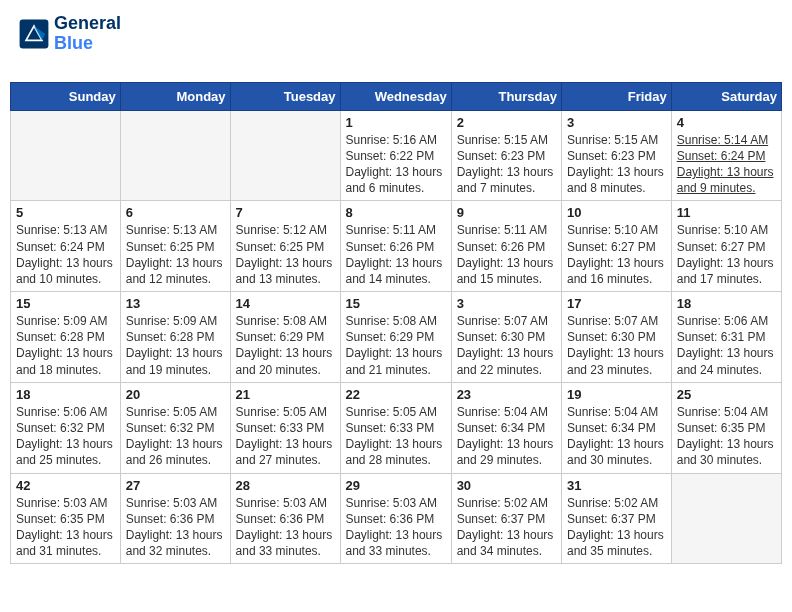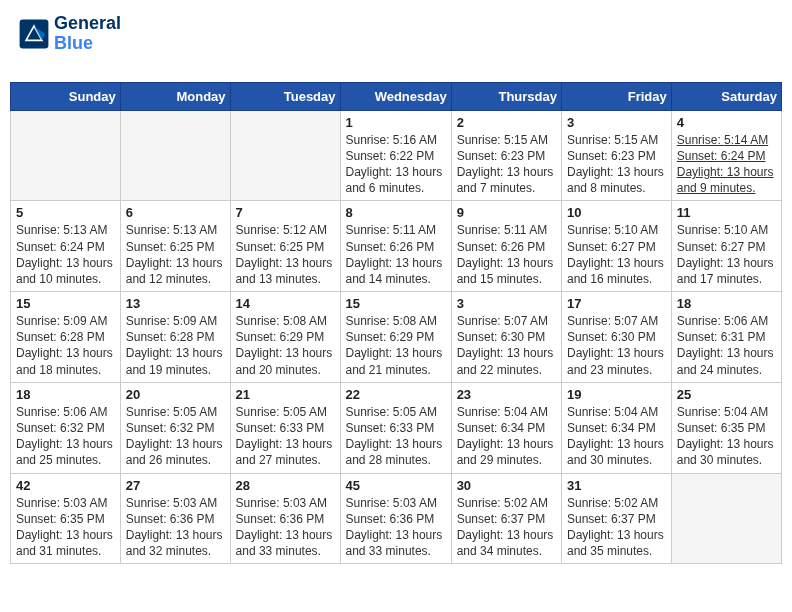--- a/index.html
+++ b/index.html
@@ -297,21 +297,21 @@
 Sunset: 6:36 PM
 Daylight: 13 hours and 32 minutes.</div>
         </td>
         <td>
           <div class="day-number">28</div>
           <div class="day-info" style="white-space: pre-line;">Sunrise: 5:03 AM
 Sunset: 6:36 PM
 Daylight: 13 hours and 33 minutes.</div>
         </td>
         <td>
-          <div class="day-number">45</div>
+          <div class="day-number">29</div>
           <div class="day-info" style="white-space: pre-line;">Sunrise: 5:03 AM
 Sunset: 6:36 PM
 Daylight: 13 hours and 33 minutes.</div>
         </td>
         <td>
           <div class="day-number">30</div>
           <div class="day-info" style="white-space: pre-line;">Sunrise: 5:02 AM
 Sunset: 6:37 PM
 Daylight: 13 hours and 34 minutes.</div>
         </td>

